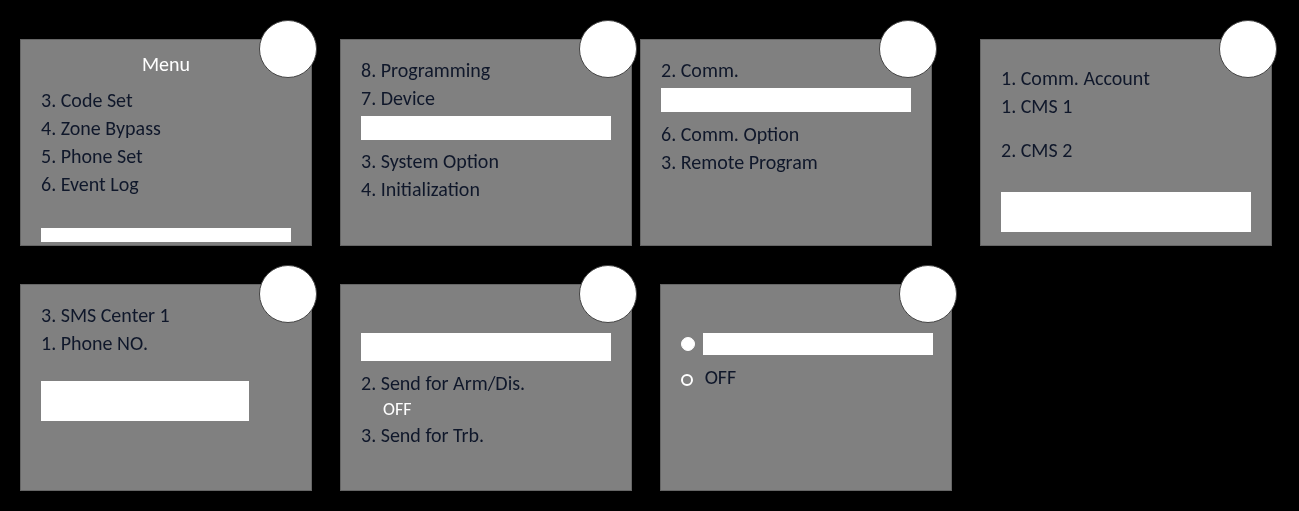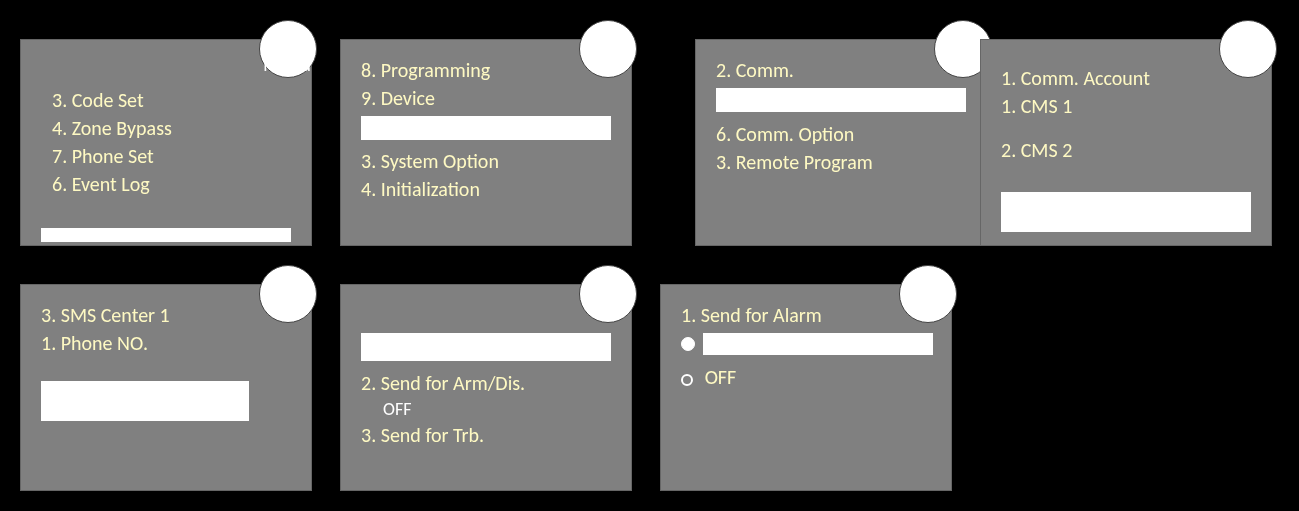--- a/index.html
+++ b/index.html
@@ -1,58 +1,58 @@
 <!DOCTYPE html>
 <html><head>
 <meta charset="utf-8">
 <style>
   html,body{margin:0;padding:0;background:#000;width:1299px;height:511px;font-family:"Segoe UI",Calibri,Arial,sans-serif;overflow:hidden}
   .stage{position:relative;width:1299px;height:511px}
   .panel{position:absolute;background:#808080;color:#fff;border:1px solid #666}
   .circle{position:absolute;width:56px;height:56px;border-radius:50%;background:#fff;border:1px solid #444;top:-20px;right:-6px}
   .title{font-size:20px;color:#fff;font-weight:400}
-  .item{font-size:20px;color:#fef9c3;line-height:28px;white-space:nowrap}
+  .item{font-size:20px;color:#0f172a;line-height:28px;white-space:nowrap}
   .sub{font-size:18px;color:#fff;line-height:24px;padding-left:22px}
   .whitebar{background:#fff;height:22px}
   .radio{display:inline-block;width:12px;height:12px;border-radius:50%;vertical-align:middle;margin-right:8px}
   .radio.filled{background:#fff;border:1px solid #fff}
   .radio.empty{background:transparent;border:2px solid #fff;box-sizing:border-box}
   .inner{position:absolute}
 </style>
 </head>
 <body>
 
 <div class="stage">
 
   <div class="panel" style="left:20px;top:39px;width:290px;height:205px">
     <div class="circle"></div>
-    <div class="inner" style="left:0;top:12px;width:100%;text-align:right"><span class="title">Menu</span></div>
-    <div class="inner" style="left:31px;top:46px">
+    <div class="inner" style="left:0;top:12px;width:100%;text-align:center"><span class="title">Menu</span></div>
+    <div class="inner" style="left:20px;top:46px">
       <div class="item">3. Code Set</div>
       <div class="item">4. Zone Bypass</div>
-      <div class="item">7. Phone Set</div>
+      <div class="item">5. Phone Set</div>
       <div class="item">6. Event Log</div>
     </div>
     <div class="whitebar" style="position:absolute;left:20px;top:188px;width:250px;height:14px"></div>
   </div>
 
   <div class="panel" style="left:340px;top:39px;width:290px;height:205px">
     <div class="circle"></div>
     <div class="inner" style="left:20px;top:16px">
       <div class="item">8. Programming</div>
-      <div class="item">9. Device</div>
+      <div class="item">7. Device</div>
     </div>
     <div class="whitebar" style="position:absolute;left:20px;top:76px;width:250px;height:24px"></div>
     <div class="inner" style="left:20px;top:107px">
       <div class="item">3. System Option</div>
       <div class="item">4. Initialization</div>
     </div>
   </div>
 
-  <div class="panel" style="left:695px;top:39px;width:290px;height:205px">
+  <div class="panel" style="left:640px;top:39px;width:290px;height:205px">
     <div class="circle"></div>
     <div class="inner" style="left:20px;top:16px">
       <div class="item">2. Comm.</div>
     </div>
     <div class="whitebar" style="position:absolute;left:20px;top:48px;width:250px;height:24px"></div>
     <div class="inner" style="left:20px;top:80px">
       <div class="item">6. Comm. Option</div>
       <div class="item">3. Remote Program</div>
     </div>
   </div>
@@ -82,23 +82,20 @@
     <div class="whitebar" style="position:absolute;left:20px;top:48px;width:250px;height:28px"></div>
     <div class="inner" style="left:20px;top:84px">
       <div class="item">2. Send for Arm/Dis.</div>
       <div class="sub">OFF</div>
       <div class="item">3. Send for Trb.</div>
     </div>
   </div>
 
   <div class="panel" style="left:660px;top:284px;width:290px;height:205px">
     <div class="circle"></div>
-    <div class="inner" style="left:20px;top:16px">
-      <div class="item">1. Send for Alarm</div>
-    </div>
     <div class="inner" style="left:20px;top:48px;display:flex;align-items:center">
       <span class="radio filled"></span>
       <span class="whitebar" style="display:inline-block;width:230px;height:22px;vertical-align:middle"></span>
     </div>
     <div class="inner" style="left:20px;top:78px">
       <span class="radio empty"></span>
       <span class="item" style="display:inline">OFF</span>
     </div>
   </div>
 

